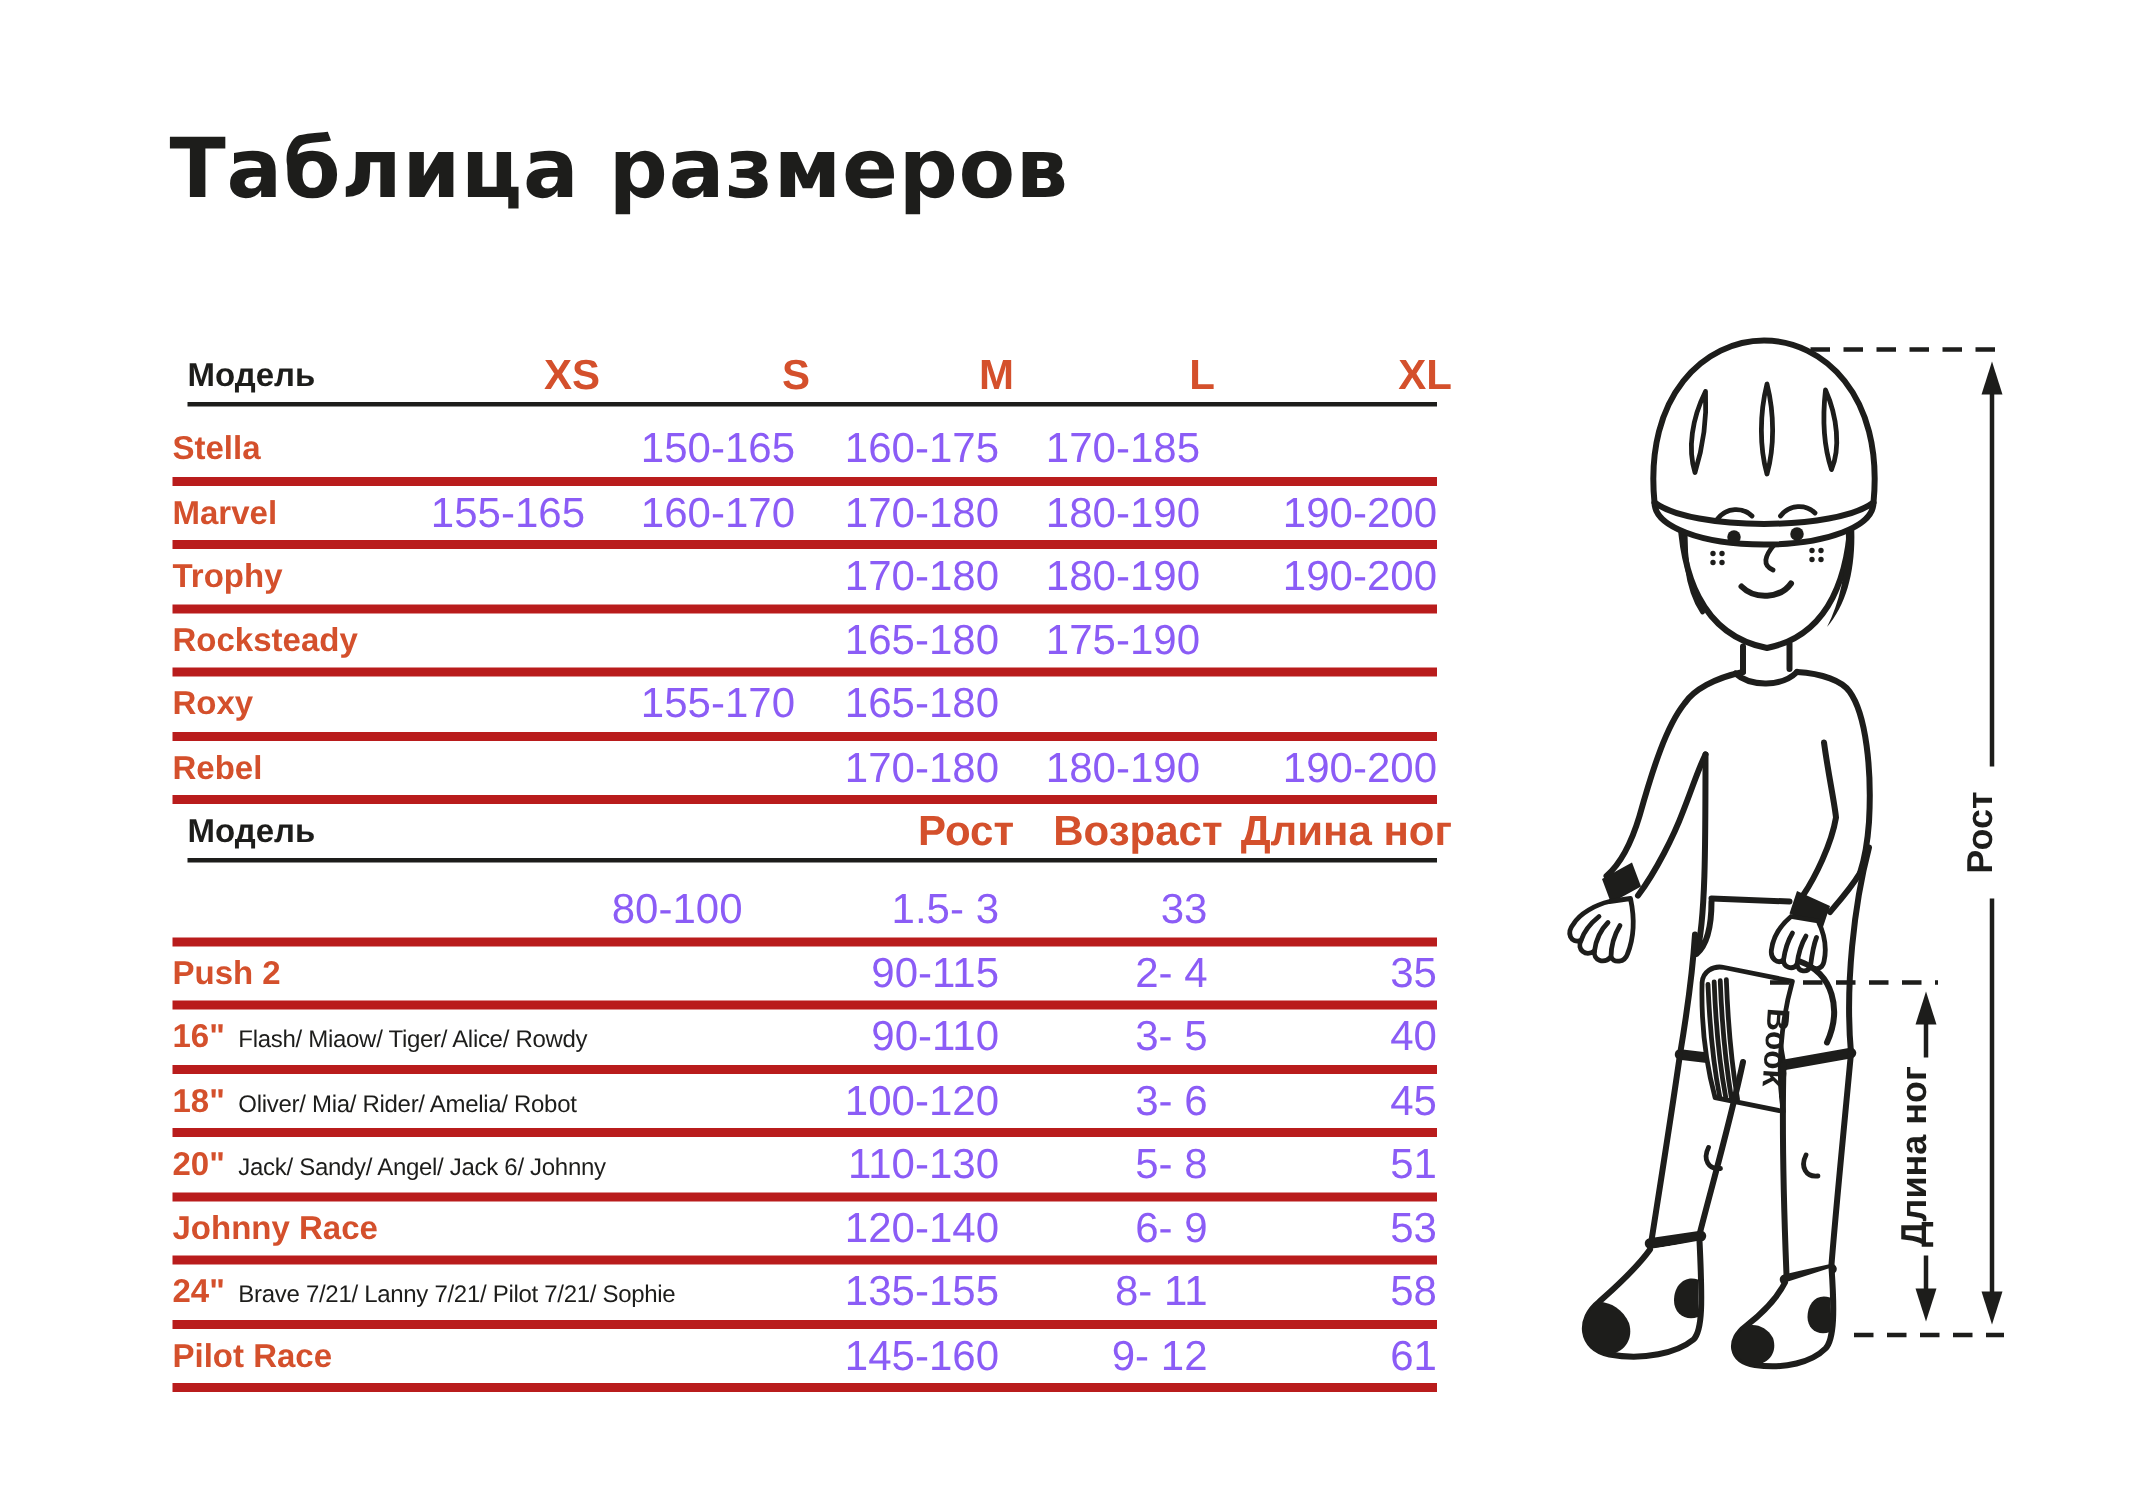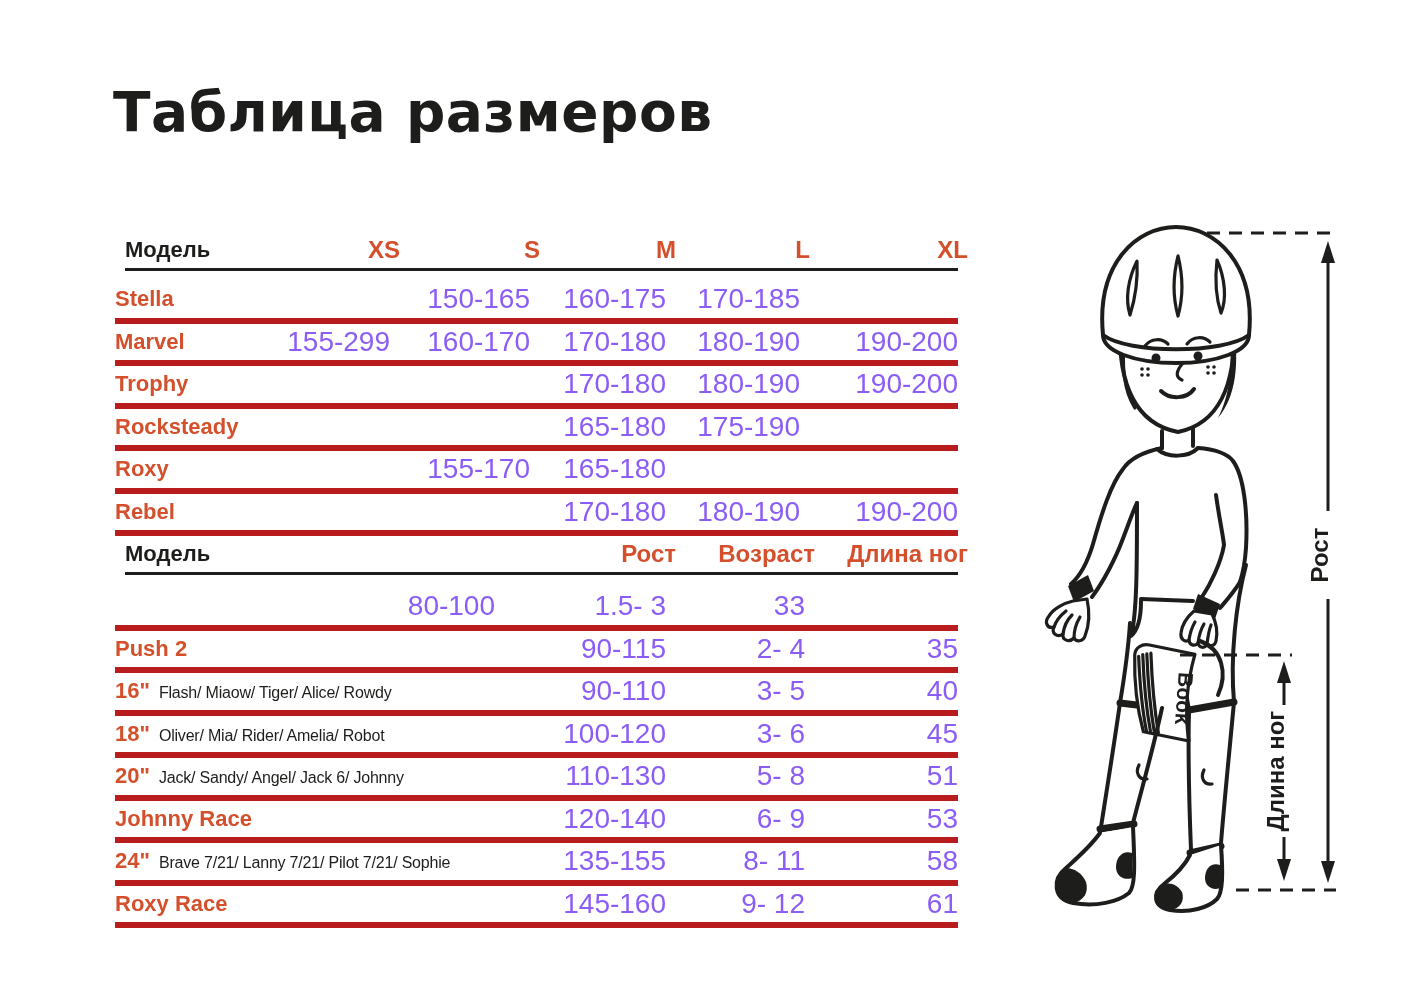--- a/index.html
+++ b/index.html
@@ -23,21 +23,21 @@
   .adult-grid { grid-template-columns:150px 125px 140px 136px 134px 158px; }
   .kids-grid  { grid-template-columns:380px 171px 139px 153px; }
   .t-body { padding-top:10px; }
   #kids-table .t-body { padding-top:13px; }
   .t-row {
     display:grid; height:36.5px; align-items:center;
     border-bottom:6px solid #b91c1c;
   }
   .cell { white-space:nowrap; }
   .model-h { font-weight:bold; font-size:22px; color:#1d1d1b; }
-  .size-h  { font-weight:bold; font-size:24px; color:#d4502c; text-align:right; }
+  .size-h  { font-weight:bold; font-size:28px; color:#d4502c; text-align:right; }
   .model-cell {
     display:flex; align-items:baseline; gap:9px;
     color:#d4502c; font-weight:bold; font-size:22px; overflow:visible;
   }
   .variants { color:#1d1d1b; font-weight:normal; font-size:16px; letter-spacing:-0.2px; }
   .num { font-size:28px; text-align:right; color:#8b5cf6; }
   .figure-svg { position:absolute; left:1040px; top:205px; }
   .figure-svg text {
     font-family:"Liberation Sans", sans-serif; font-weight:bold; fill:#1d1d1b;
   }
@@ -73,21 +73,21 @@
           <div class="cell num"></div>
           <div class="cell num">150-165</div>
           <div class="cell num">160-175</div>
           <div class="cell num">170-185</div>
           <div class="cell num"></div>
         </div>
         <div class="t-row adult-grid">
           <div class="cell model-cell">
             <span>Marvel</span>
           </div>
-          <div class="cell num">155-299</div>
+          <div class="cell num">155-165</div>
           <div class="cell num">160-170</div>
           <div class="cell num">170-180</div>
           <div class="cell num">180-190</div>
           <div class="cell num">190-200</div>
         </div>
         <div class="t-row adult-grid">
           <div class="cell model-cell">
             <span>Trophy</span>
           </div>
           <div class="cell num"></div>
@@ -189,21 +189,21 @@
           <div class="cell model-cell">
             <span>24"</span>
             <span class="variants">Brave 7/21/ Lanny 7/21/ Pilot 7/21/ Sophie</span>
           </div>
           <div class="cell num">135-155</div>
           <div class="cell num">8- 11</div>
           <div class="cell num">58</div>
         </div>
         <div class="t-row kids-grid">
           <div class="cell model-cell">
-            <span>Roxy Race</span>
+            <span>Pilot Race</span>
           </div>
           <div class="cell num">145-160</div>
           <div class="cell num">9- 12</div>
           <div class="cell num">61</div>
         </div>
       </div>
   </div>
 
   <svg class="figure-svg" width="379" height="750" viewBox="0 0 379 750">
 

